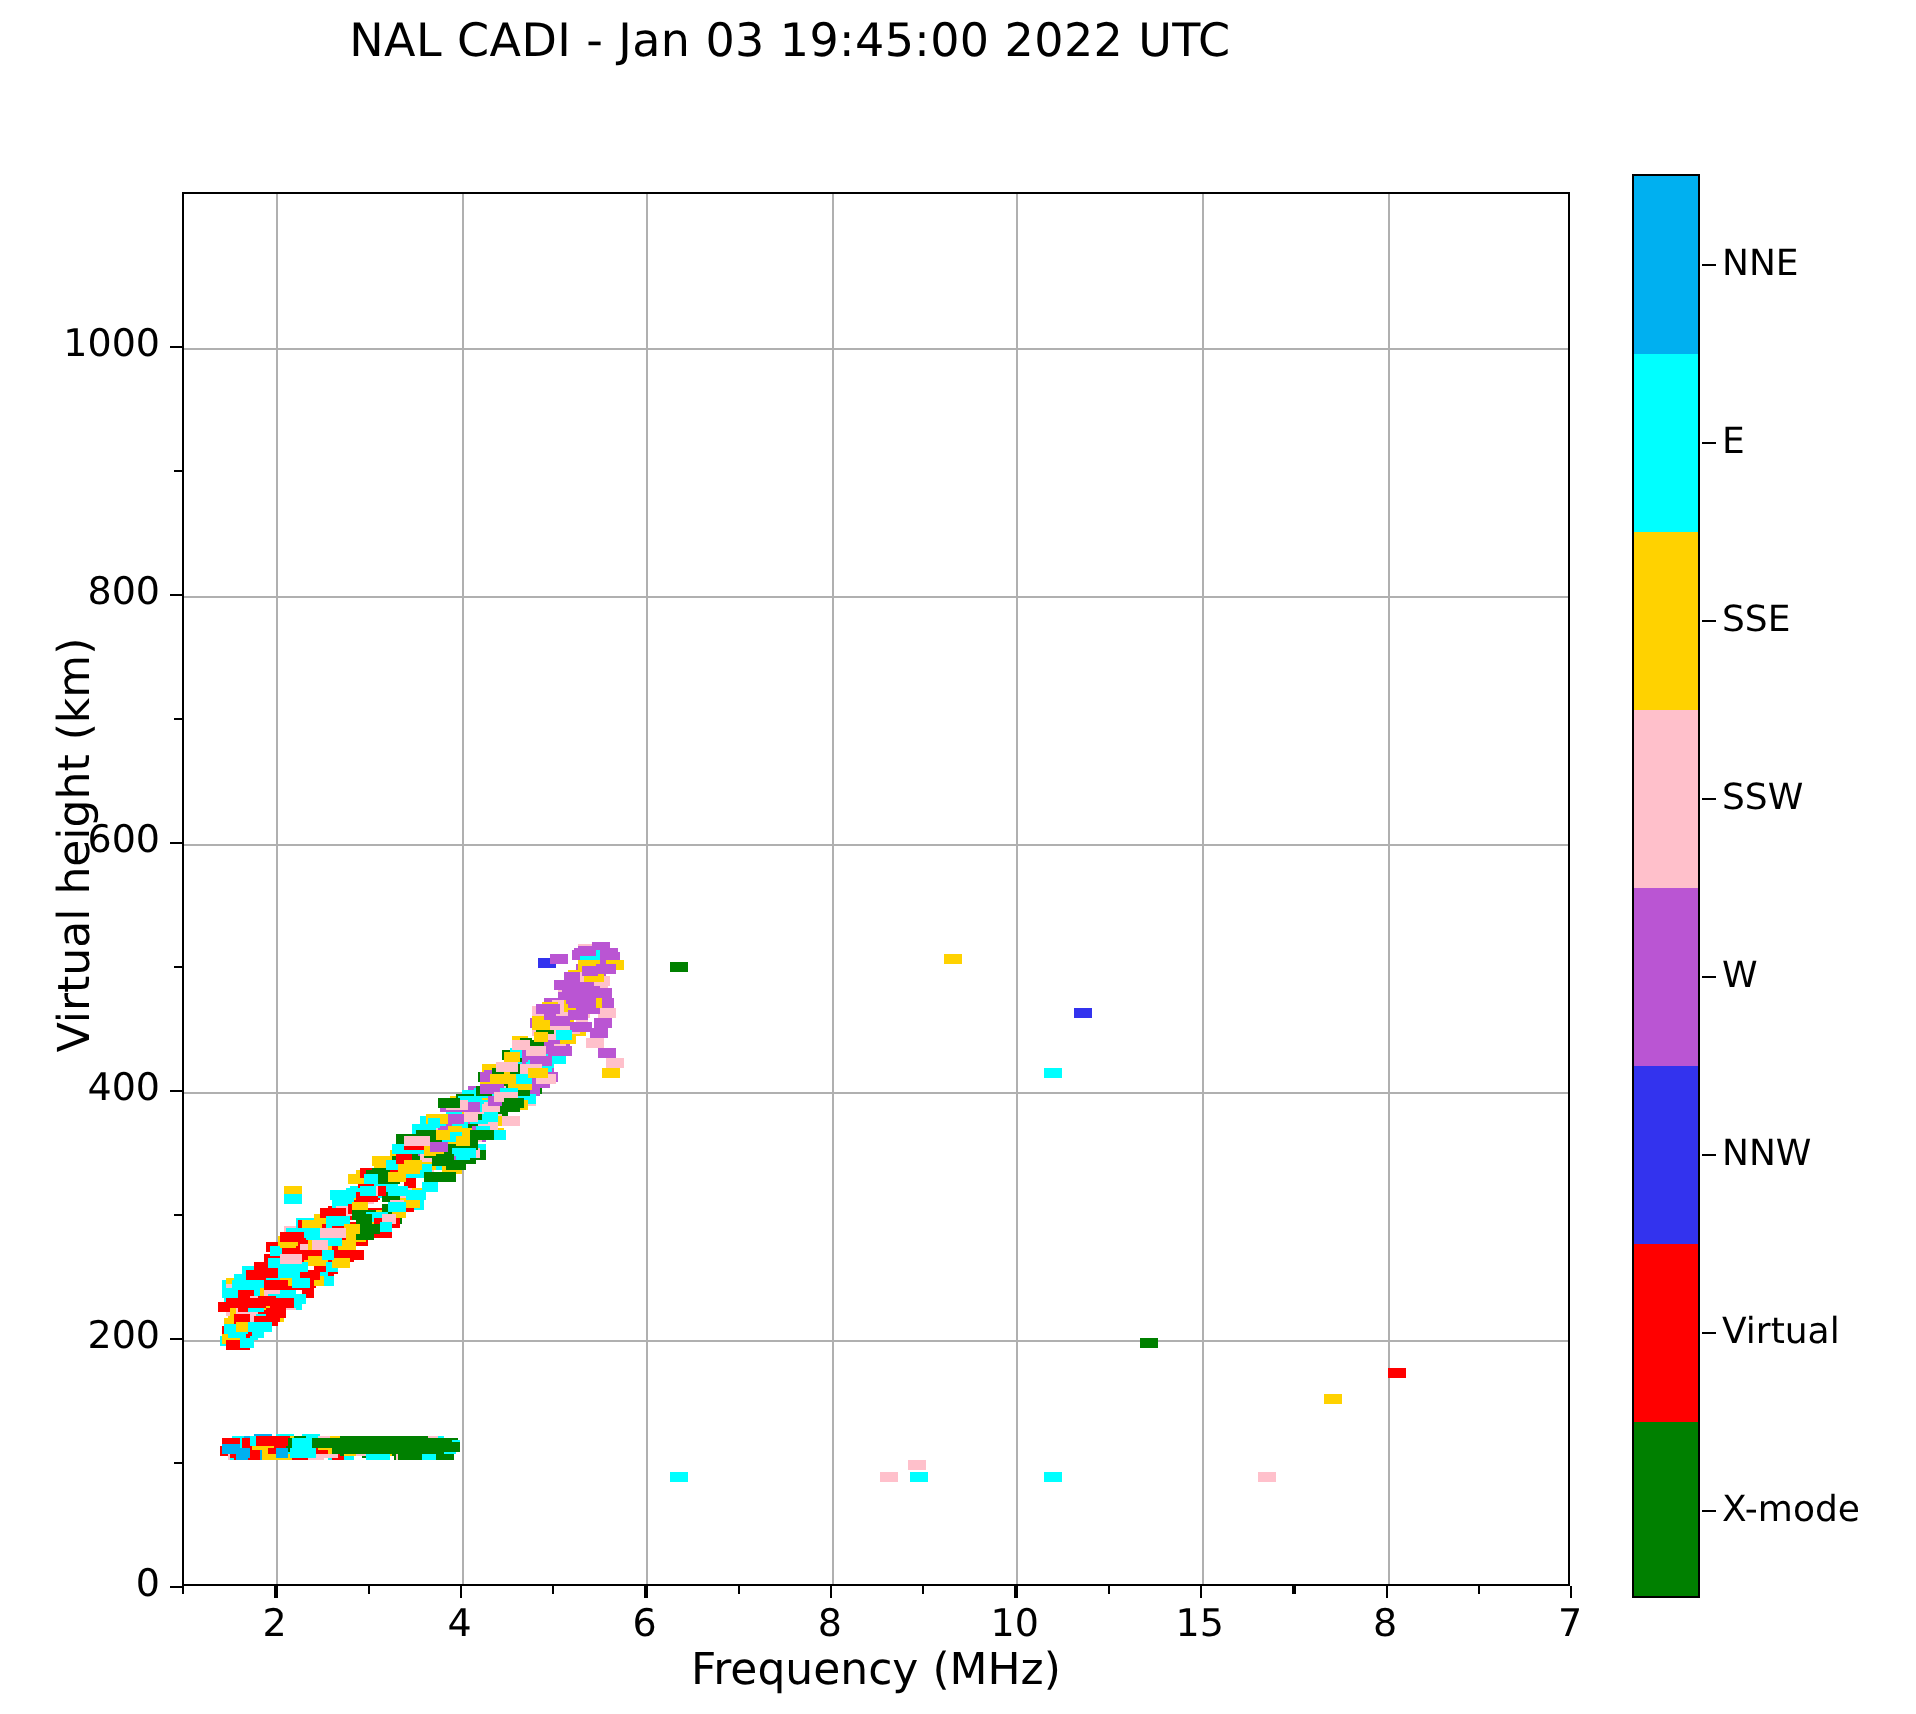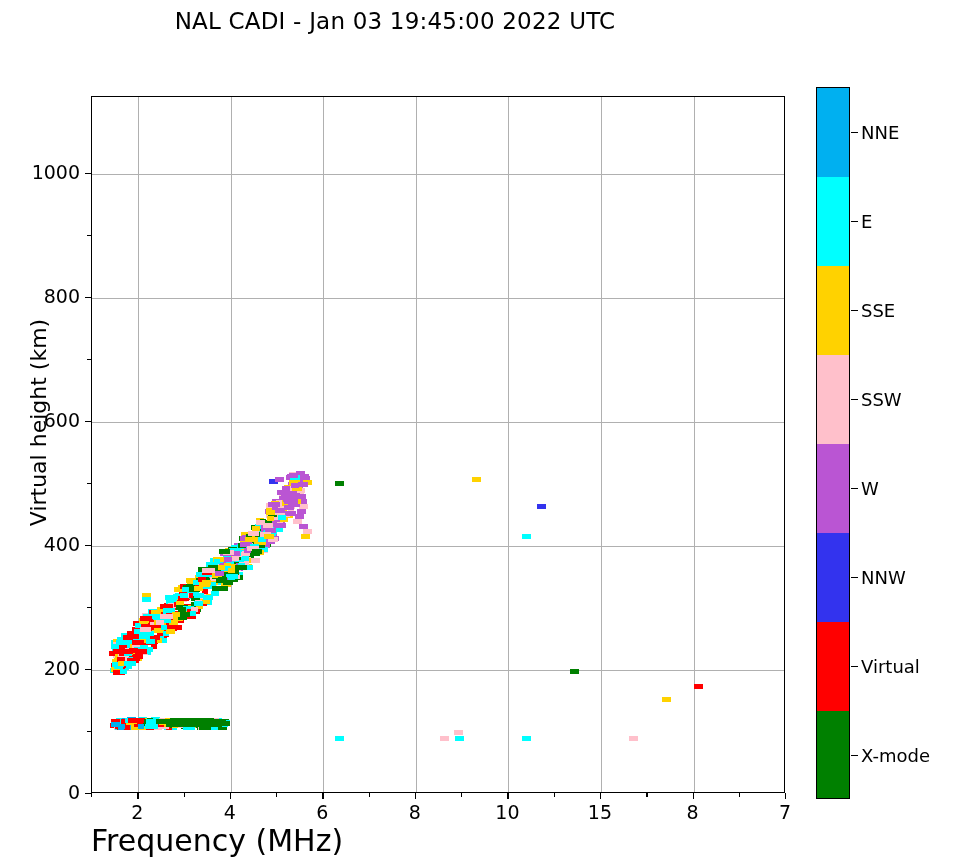--- a/index.html
+++ b/index.html
@@ -90,22 +90,22 @@
     font-size: 19px;
     color: #000;
     text-align: right;
     width: 88px;
   }
   #xlabel {
     position: absolute;
     left: 91px;
     top: 823px;
     width: 694px;
-    text-align: left;
-    font-size: 30px;
+    text-align: center;
+    font-size: 22px;
     color: #000;
   }
   #ylabel {
     position: absolute;
     left: -152px;
     top: 410px;
     width: 380px;
     text-align: center;
     font-size: 22px;
     color: #000;

